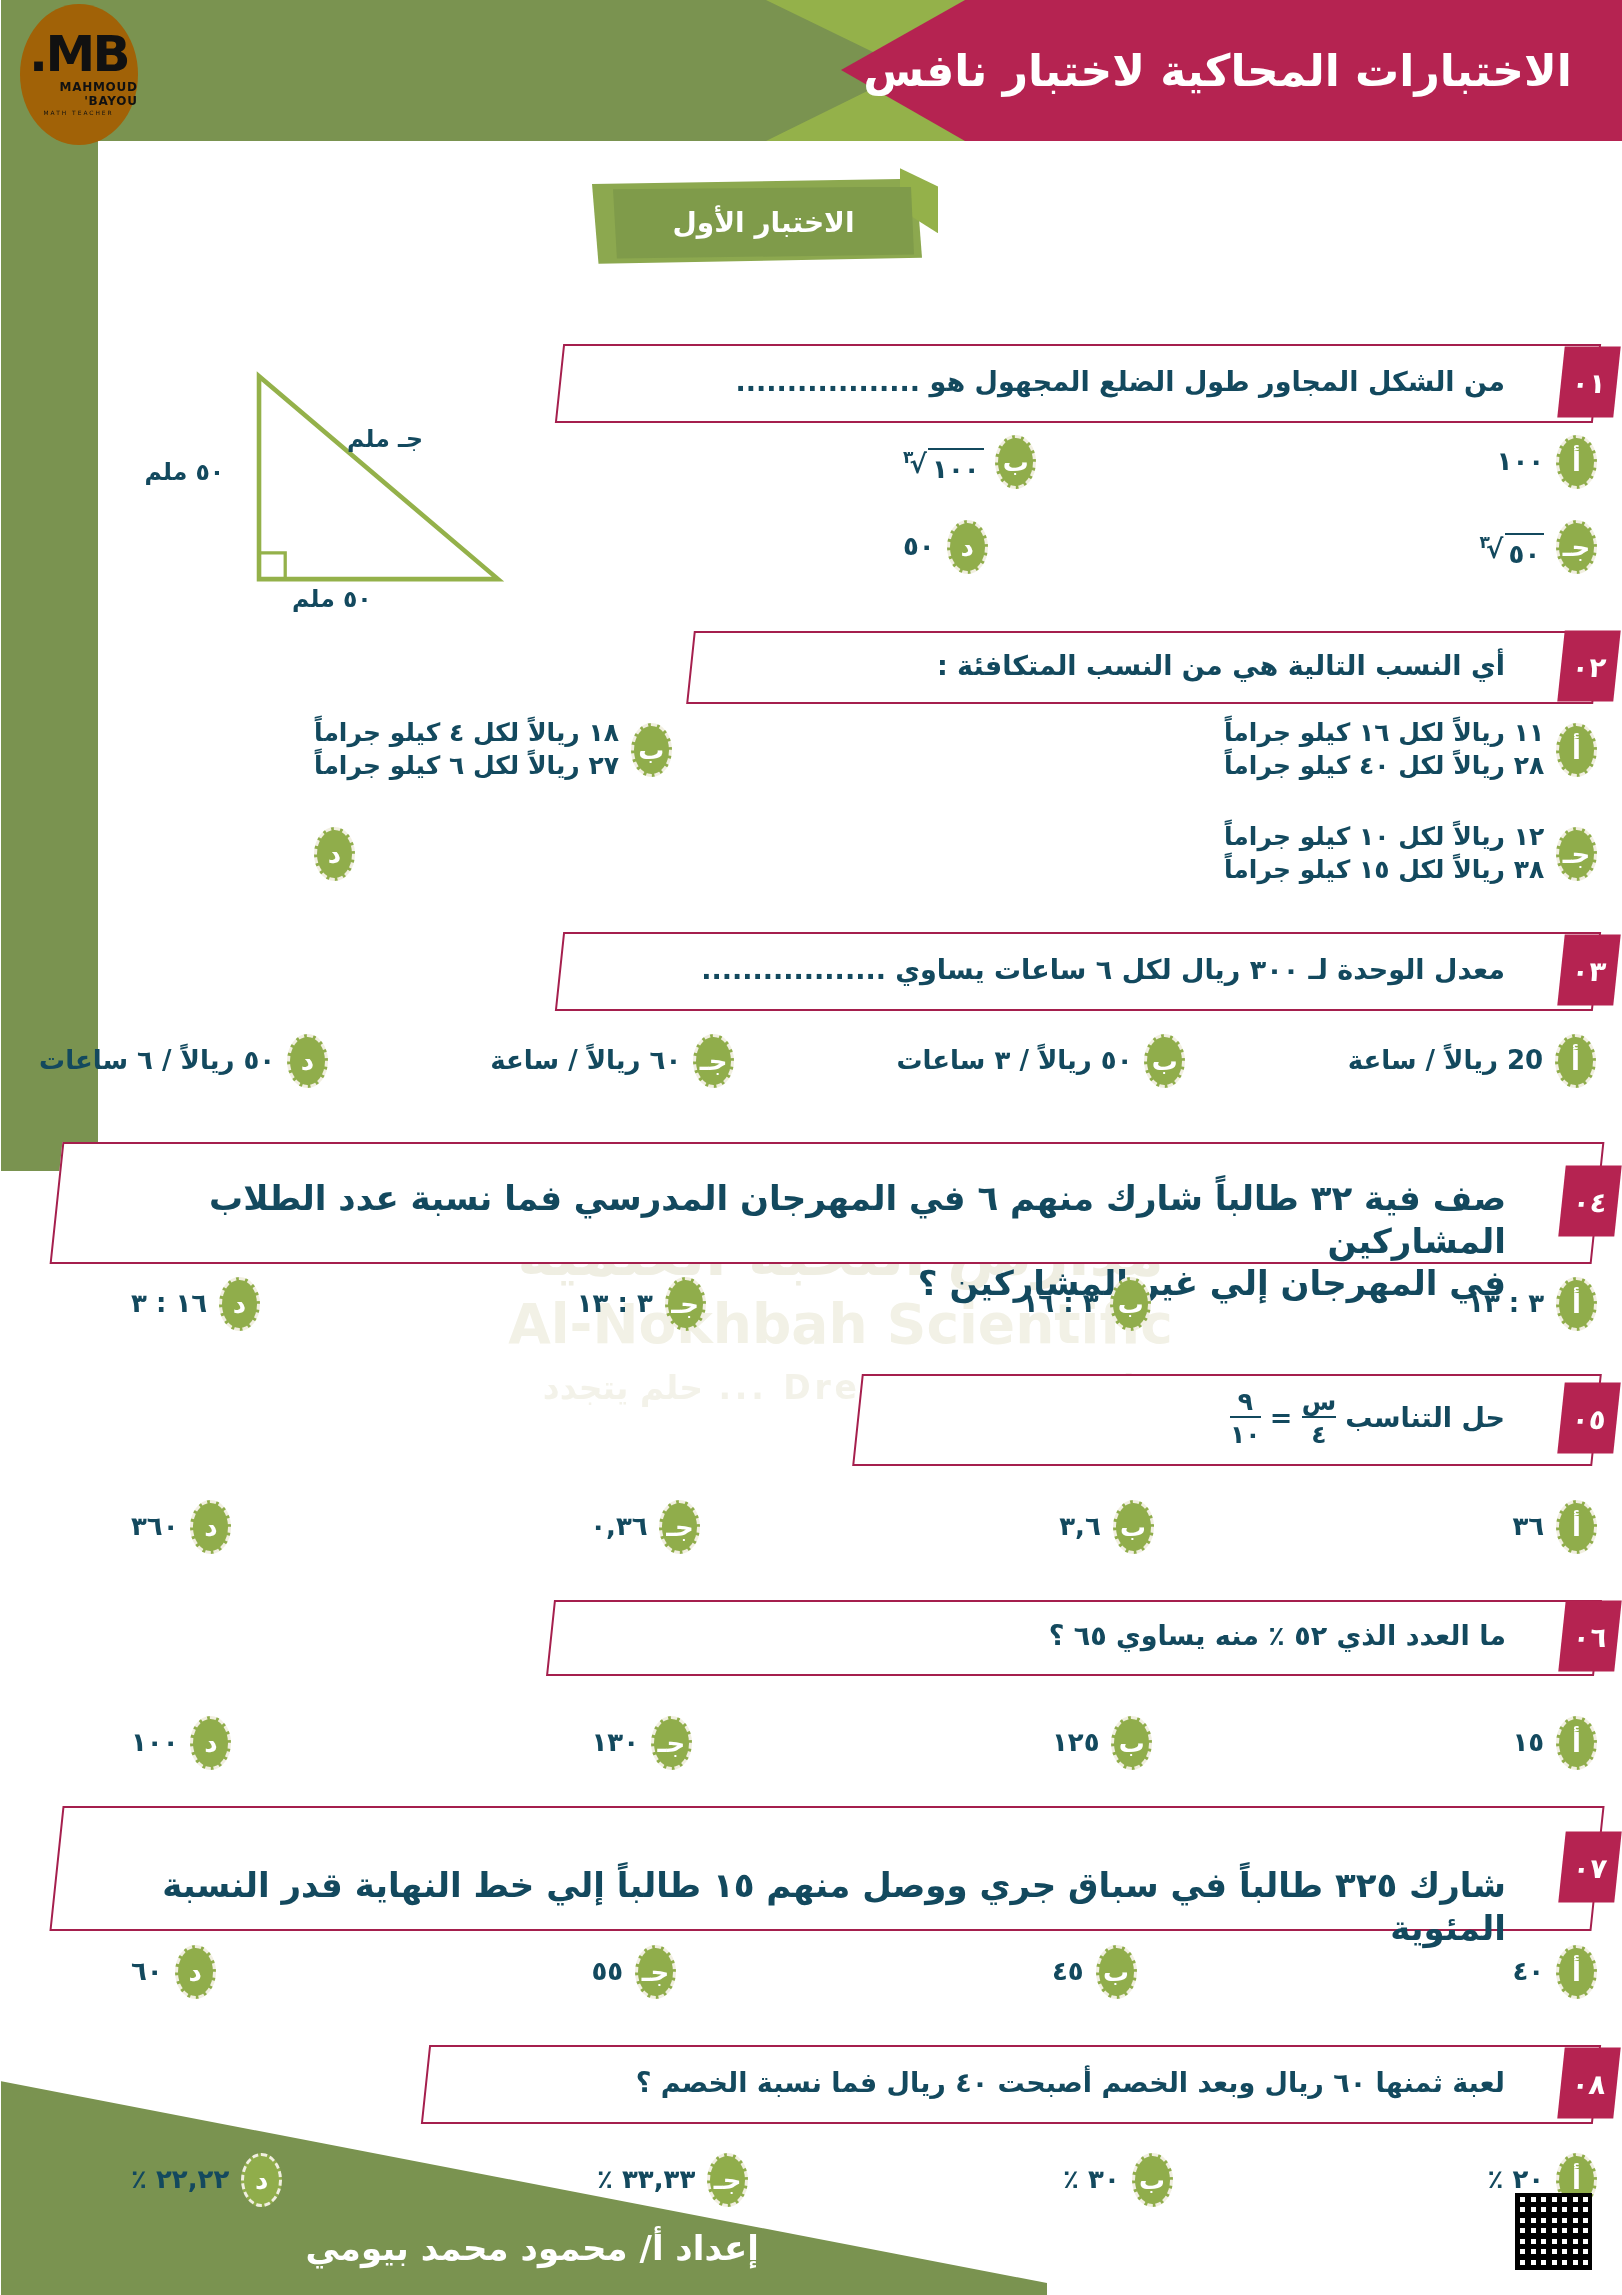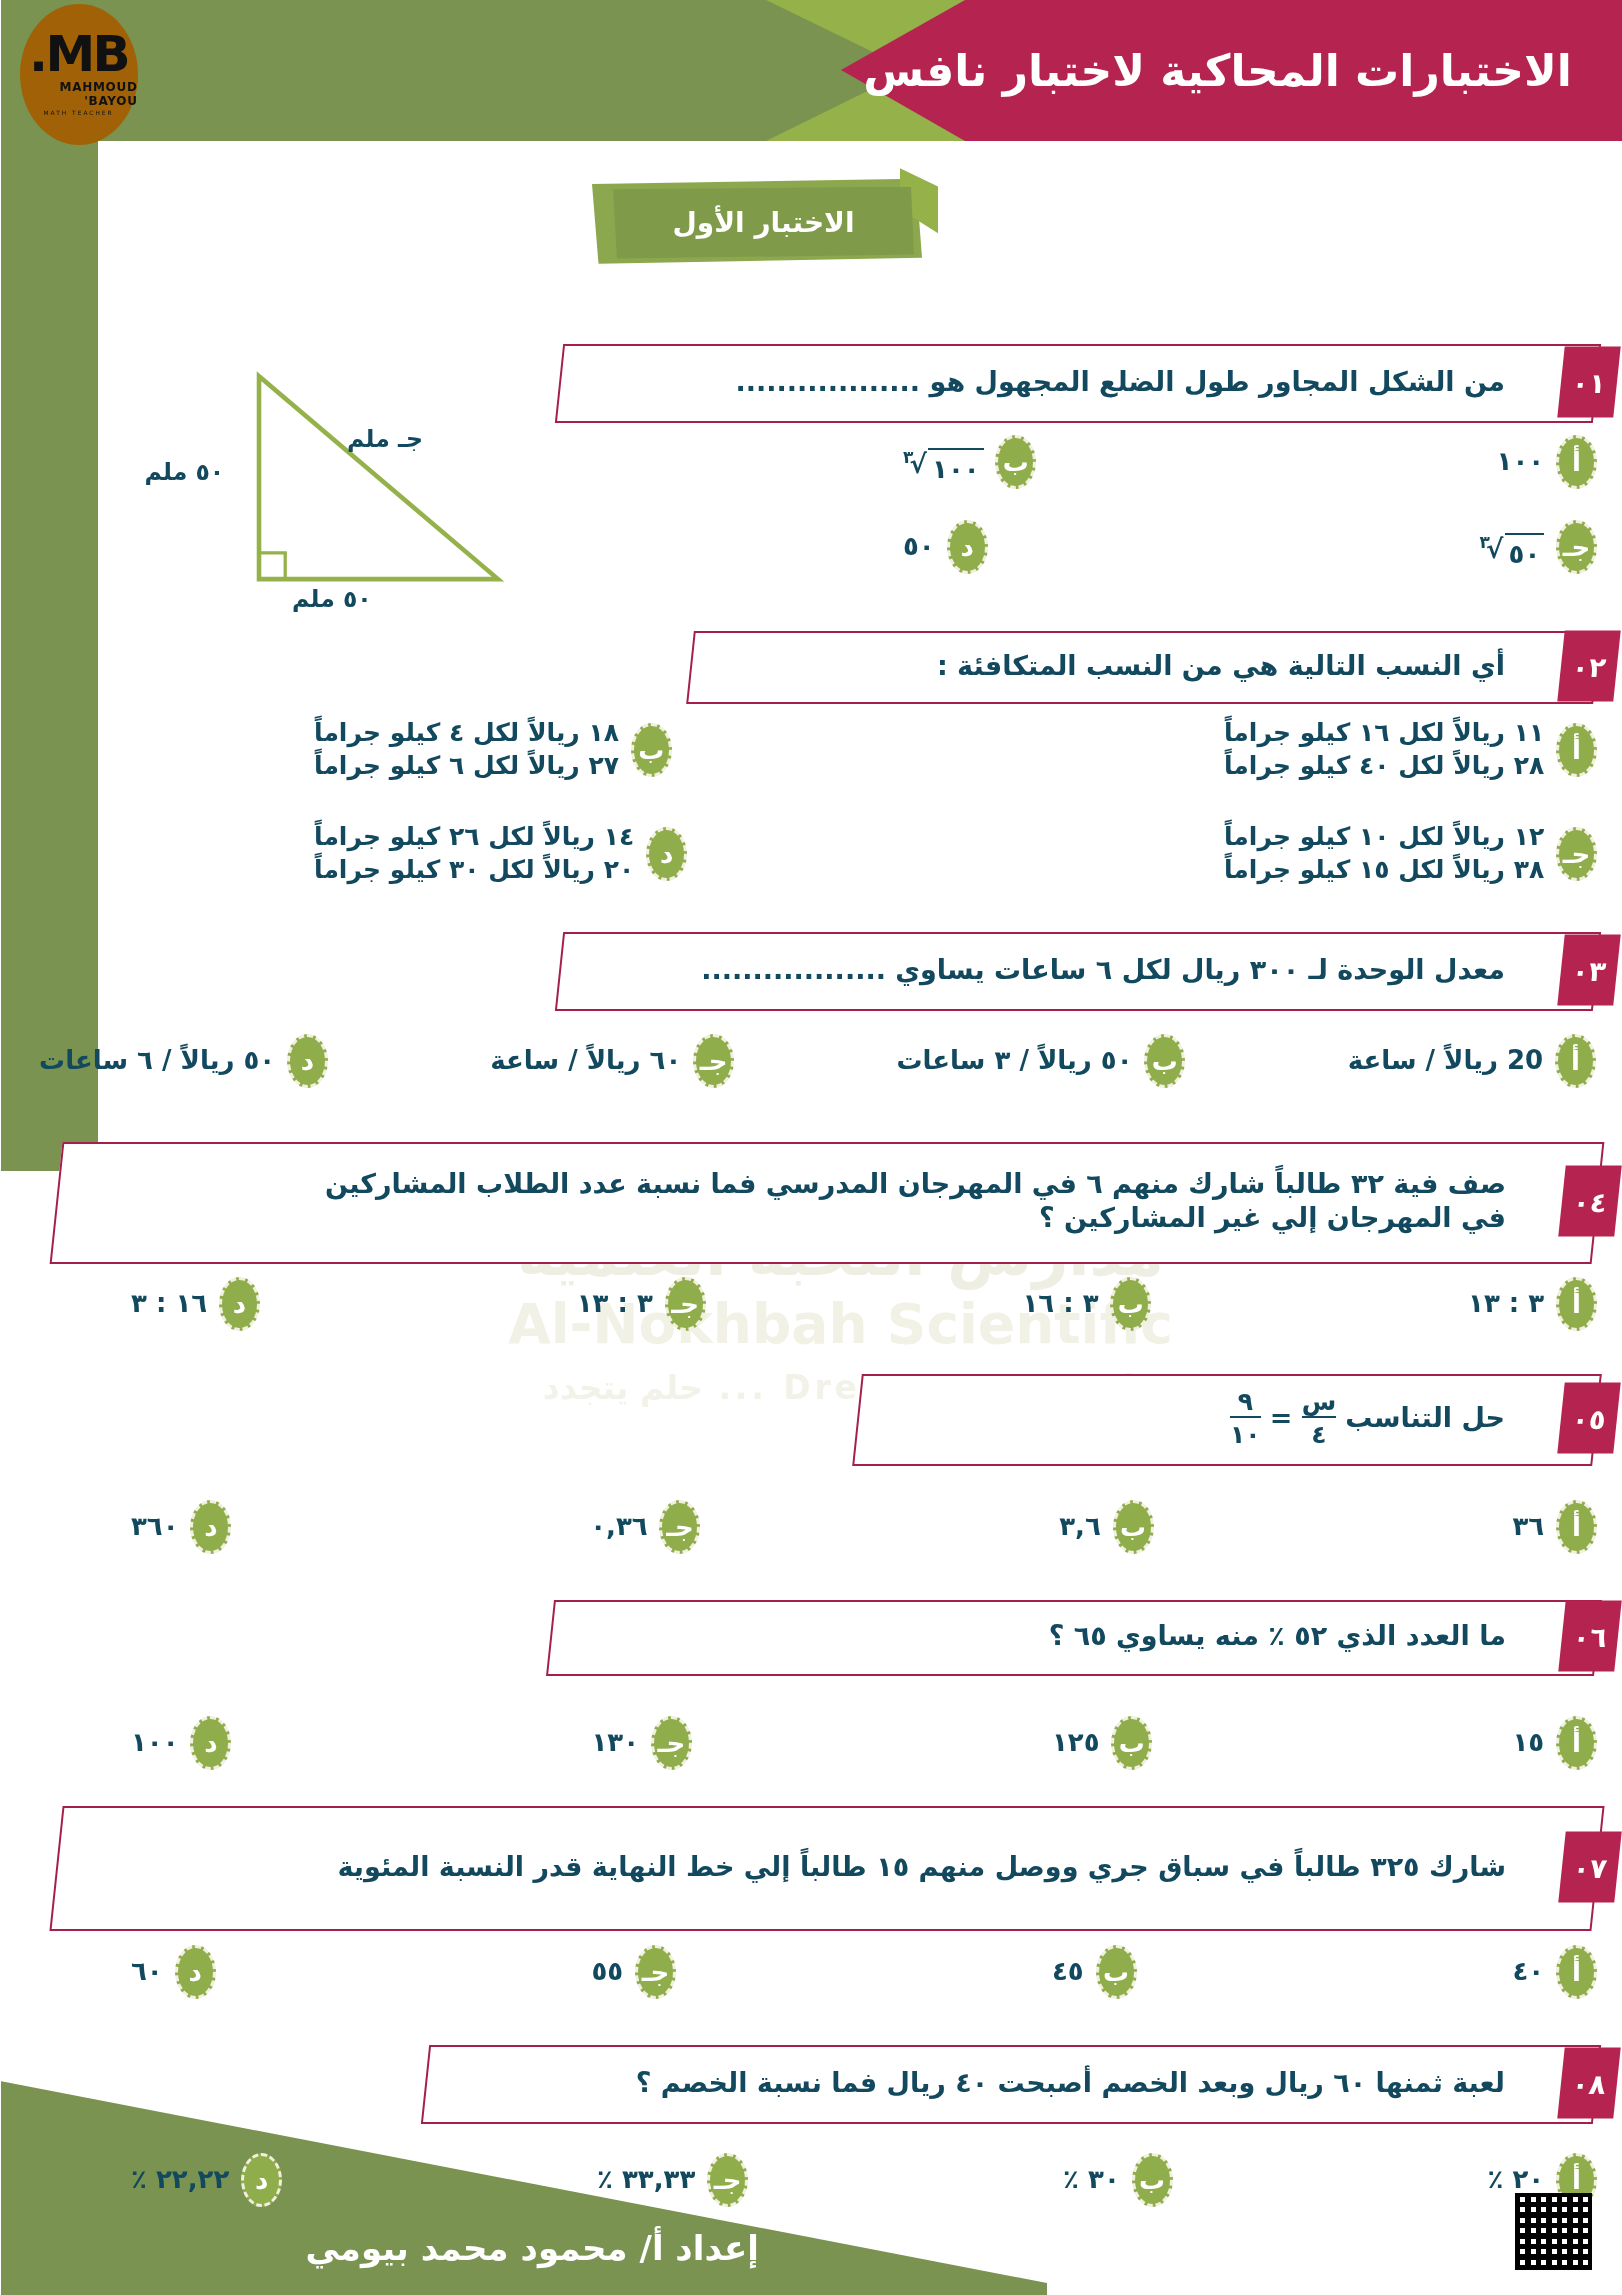--- a/index.html
+++ b/index.html
@@ -103,21 +103,21 @@
     transform:skewX(-6deg);
     background:#ffffff;
   }
   .qbar-text{
     position:absolute;left:0;top:0;width:100%;height:100%;
     display:flex;align-items:center;justify-content:flex-start;
     padding:0 88px 0 26px;box-sizing:border-box;
     color:#13495e;font-size:27px;font-weight:bold;direction:rtl;
     line-height:1.25;
   }
-  .qbar-text.two-line{font-size:27px;}
+  .qbar-text.two-line{font-size:34px;margin-top:40px;}
   .qnum{
     position:absolute;top:50%;transform:translateY(-50%) skewX(-6deg);
     right:-23.6px;width:56px;height:71px;background:#b52351;
     display:flex;align-items:center;justify-content:center;
     color:#ffffff;font-size:27.5px;font-weight:bold;direction:rtl;
   }
 
   
   .arow{position:absolute;z-index:3;display:flex;direction:rtl;}
   .aopt{display:flex;align-items:center;direction:rtl;}
@@ -277,24 +277,20 @@
 <div class="arow" style="left:314px;top:821px;width:1283px;justify-content:space-between;">
   <div class="aopt">
     <span class="bullet">جـ</span>
     <span class="atext two">
       <span>١٢ ريالاً لكل ١٠ كيلو جراماً</span><br>
       <span>٣٨ ريالاً لكل ١٥ كيلو جراماً</span>
     </span>
   </div>
   <div class="aopt">
     <span class="bullet">د</span>
-    <span class="atext two">
-      <span>١٤ ريالاً لكل ٢٦ كيلو جراماً</span><br>
-      <span>٢٠ ريالاً لكل ٣٠ كيلو جراماً</span>
-    </span>
   </div>
 </div>
 
 <div class="qblock" style="left:559px;top:932px;width:1034px;height:75px;text-align:right;">
   <div class="qbar">
     <div class="qbar-outline"></div>
     <div class="qbar-text">معدل الوحدة لـ ٣٠٠ ريال لكل ٦ ساعات يساوي ..................</div>
     <div class="qnum">٠٣</div>
   </div>
 </div>

